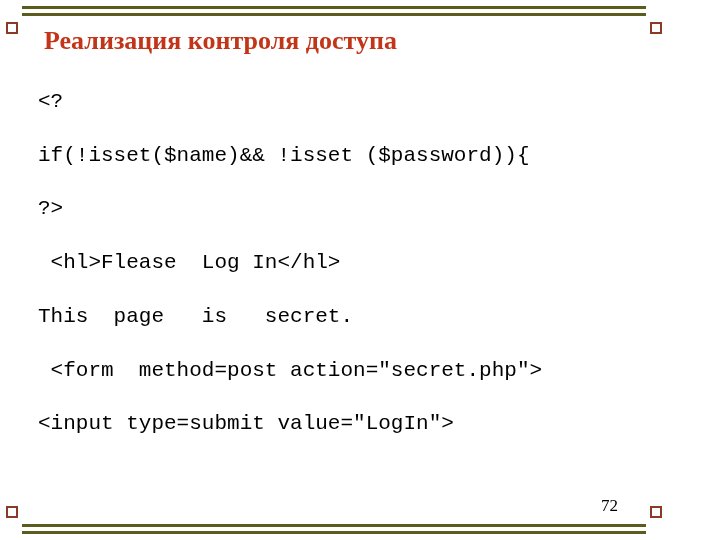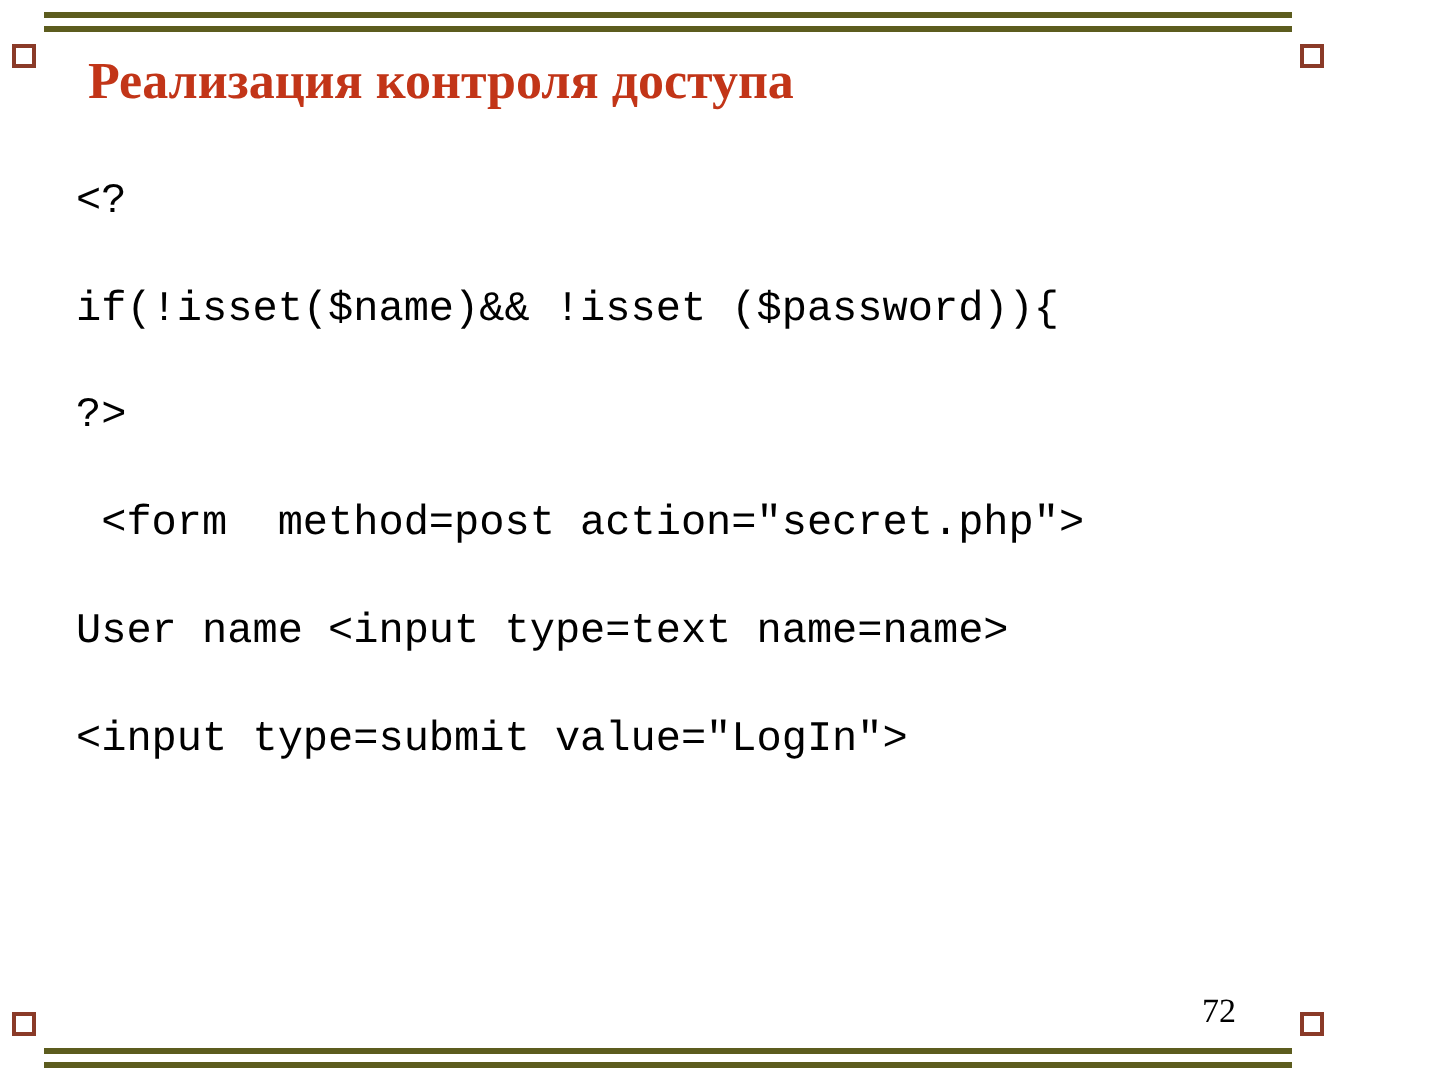--- a/index.html
+++ b/index.html
@@ -84,22 +84,23 @@
   <div class="frame-box tr"></div>
   <div class="frame-box bl"></div>
   <div class="frame-box br"></div>
 
   <div class="title">Реализация контроля доступа</div>
 
   <div class="code">
 <span class="line">&lt;?</span>
 <span class="line">if(!isset($name)&amp;&amp; !isset ($password)){</span>
 <span class="line">?&gt;</span>
+<span class="line"> &lt;hl&gt;Flease  Log In&lt;/hl&gt;</span>
+<span class="line">This  page   is   secret.</span>
 <span class="line"> &lt;form  method=post action="secret.php"&gt;</span>
-<span class="line">User name &lt;input type=text name=name&gt;</span>
 <span class="line">&lt;input type=submit value="LogIn"&gt;</span>
 
 
 
 
 
 
 
 </div>
 

